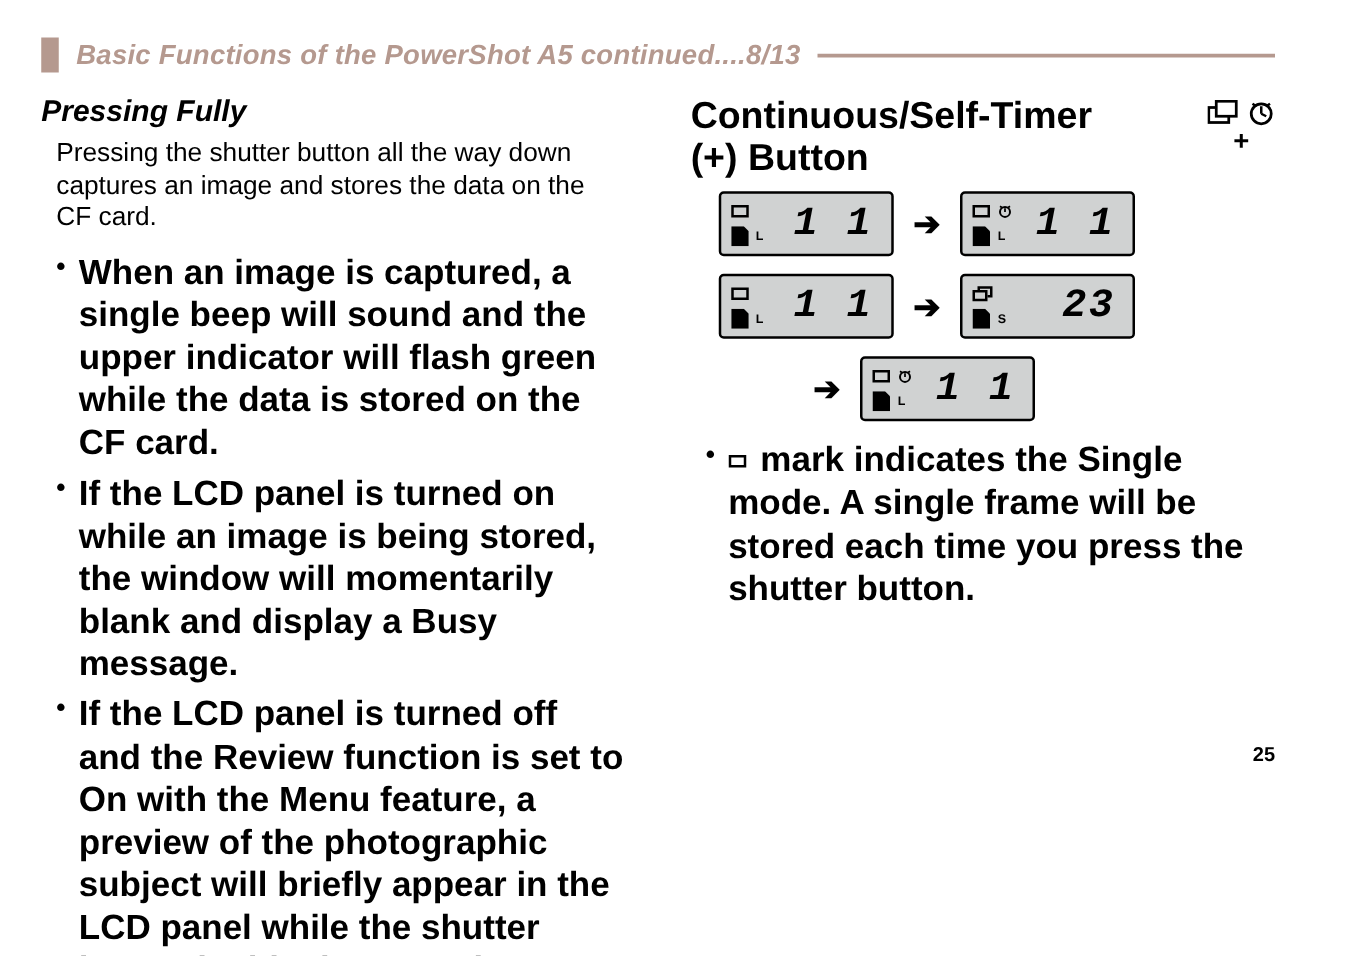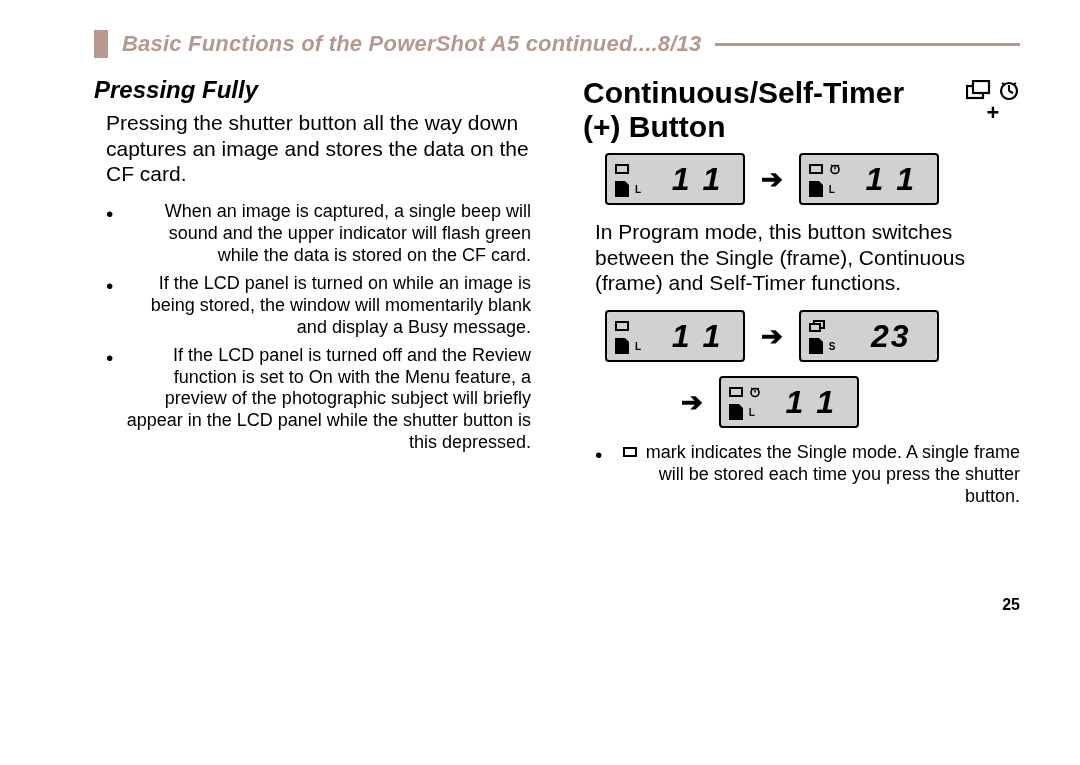--- a/index.html
+++ b/index.html
@@ -7,21 +7,21 @@
     padding: 0;
     background: #fff;
     font-family: "Myriad Pro", "Segoe UI", "Helvetica Neue", Arial, sans-serif;
     color: #000;
     width: 1080px;
     height: 765px;
     overflow: hidden;
   }
   .page {
     box-sizing: border-box;
-    padding: 30px 60px 40px 94px;
+    padding: 30px 60px 40px 33px;
     width: 1080px;
     height: 618px;
     position: relative;
   }
   .header-rule {
     display: flex;
     align-items: center;
     margin-bottom: 18px;
   }
   .header-bar {
@@ -66,25 +66,24 @@
     margin: 0 0 14px 12px;
     font-weight: 400;
   }
   ul.bullets {
     list-style: none;
     padding: 0 0 0 30px;
     margin: 0;
   }
   ul.bullets li {
     position: relative;
-    font-size: 18px;
+    font-size: 28px;
     line-height: 1.22;
     margin-bottom: 6px;
-    font-weight: 400;
-    text-align: right;
+    font-weight: 700;
   }
   ul.bullets li::before {
     content: "•";
     position: absolute;
     left: -18px;
     top: 0;
     font-size: 21px;
   }
   .right-title-row {
     display: flex;
@@ -176,27 +175,27 @@
   }
   .card-icon {
     width: 14px;
     height: 16px;
   }
   .small-letter {
     font-size: 10px;
     font-weight: 700;
   }
   .seg {
-    font-family: Liberation Sans, sans-serif;
+    font-family: Liberation Mono, monospace;
     font-style: italic;
     font-weight: 700;
     font-size: 32px;
     letter-spacing: 2px;
     flex: 1 1 auto;
-    text-align: center;
+    text-align: right;
     padding-right: 6px;
     line-height: 1;
   }
   .inline-rect {
     display: inline-block;
     width: 14px;
     height: 10px;
     border: 2px solid #000;
     box-sizing: border-box;
     vertical-align: middle;
@@ -289,21 +288,20 @@
               <svg class="card-icon" viewBox="0 0 14 16">
                   <polygon points="0,0 10,0 14,4 14,16 0,16" fill="#000"></polygon>
                 </svg>
               <span class="small-letter">L</span>
             </div>
           </div>
           <div class="seg">1 1</div>
         </div>
       </div>
 
-      <p class="body">In Program mode, this button switches between the Single (frame), Continuous (frame) and Self-Timer functions.</p>
 
       <div class="lcd-row">
         <div class="lcd">
           <div class="lcd-left">
             <div class="lcd-left-top">
               <span class="single-rect"></span>
             </div>
             <div class="lcd-left-bottom">
               <svg class="card-icon" viewBox="0 0 14 16">
                   <polygon points="0,0 10,0 14,4 14,16 0,16" fill="#000"></polygon>

